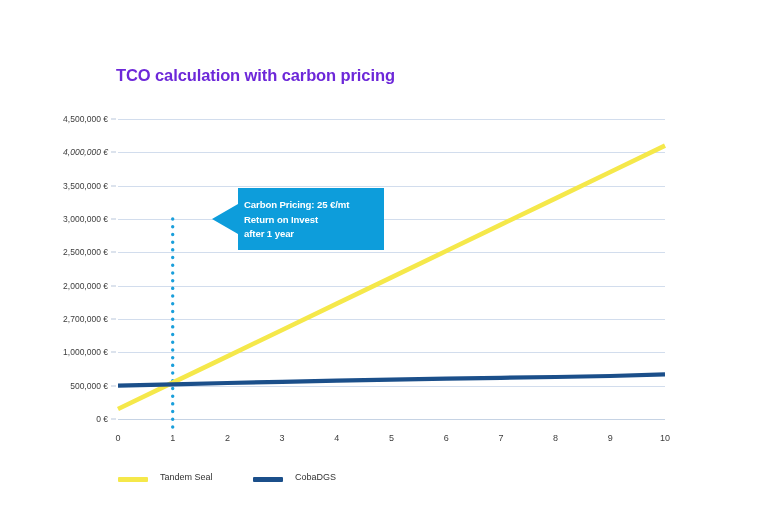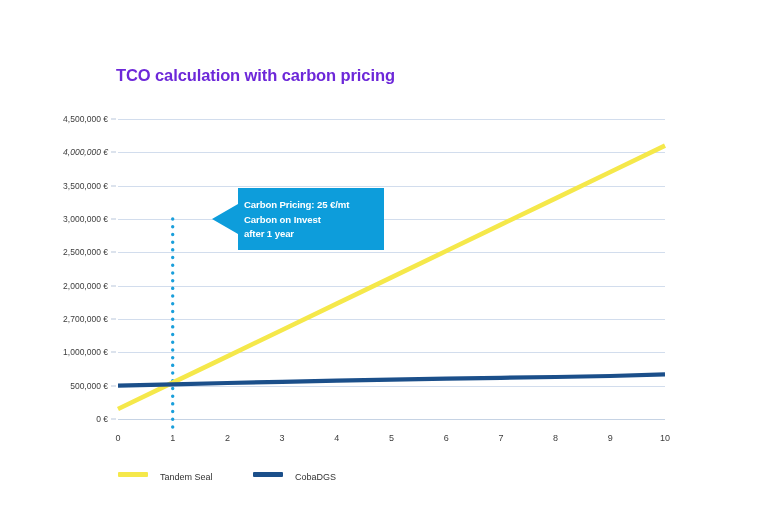--- a/index.html
+++ b/index.html
@@ -132,21 +132,21 @@
   .legend {
     position: absolute;
     left: 118px;
     top: 472px;
     display: flex;
     align-items: center;
     gap: 0;
   }
   .legend-item {
     display: flex;
-    align-items: flex-start;
+    align-items: flex-end;
   }
   .legend-item.item-0 { width: 135px; }
   .legend-swatch {
     width: 30px;
     height: 5px;
     border-radius: 1px;
     margin-right: 12px;
     flex: none;
   }
   .legend-label {
@@ -213,21 +213,21 @@
         </svg>
       </div>
   </div>
 
   <div class="callout">
     <svg class="callout-shape" viewBox="0 0 172 62" preserveAspectRatio="none">
       <polygon id="callout-poly" points="26,0 172,0 172,62 26,62 26,46 0,31 26,16" fill="#0d9ddb"></polygon>
     </svg>
     <div class="callout-text">
       <span class="callout-line">Carbon Pricing: 25 €/mt</span>
-      <span class="callout-line">Carbon on Invest</span>
+      <span class="callout-line">Return on Invest</span>
       <span class="callout-line">after 1 year</span>
     </div>
   </div>
 
   <div class="legend" id="legend">
     <div class="legend-item item-0">
       <span class="legend-swatch" id="swatch-0" style="background: rgb(245, 232, 74);"></span>
       <span class="legend-label">Tandem Seal</span>
     </div>
     <div class="legend-item item-1">

